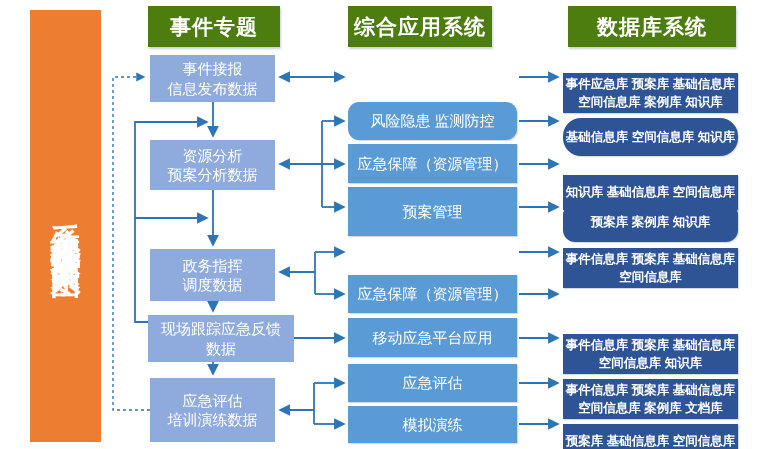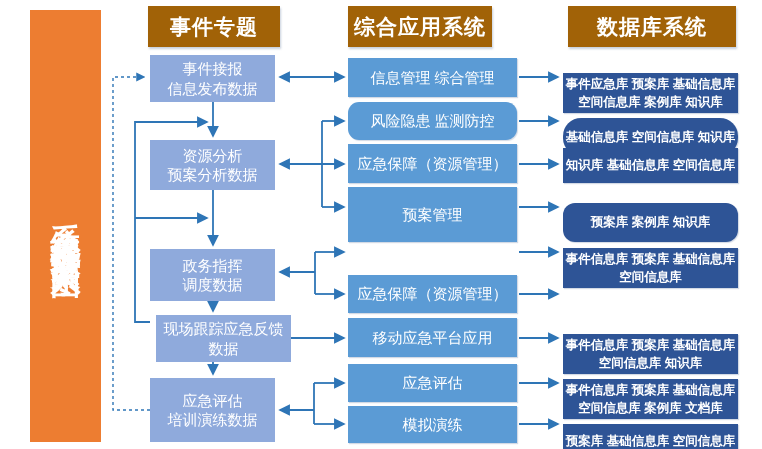--- a/index.html
+++ b/index.html
@@ -13,21 +13,21 @@
     left:30px;top:10px;width:71px;height:432px;background:#ED7D31;
     display:flex;align-items:center;justify-content:center;
   }
   #sidebar .vtext{
     writing-mode:vertical-rl;text-orientation:upright;
     color:#fff;font-size:30px;font-weight:600;letter-spacing:6px;line-height:1;
     white-space:nowrap;
   }
   
   .col-header{
-    background:#a16207;color:#fff;font-weight:700;font-size:21px;
+    background:#4d7c0f;color:#fff;font-weight:700;font-size:21px;
     display:flex;align-items:center;justify-content:center;
     box-shadow:1px 2px 2px rgba(130,150,180,0.45);letter-spacing:1px;
   }
   
   .box{
     display:flex;align-items:center;justify-content:center;text-align:center;
     color:#fff;white-space:pre-line;line-height:1.3;z-index:2;
   }
   .c1{background:#8FAADC;font-size:15px;}
   .c2{background:#5B9BD5;font-size:15px;box-shadow:1px 1px 1px rgba(130,150,180,0.35);}
@@ -95,38 +95,37 @@
   <div class="abs col-header" style="left:148px;top:6px;width:132px;height:41px;">事件专题</div>
   <div class="abs col-header" style="left:348px;top:6px;width:144px;height:41px;">综合应用系统</div>
   <div class="abs col-header" style="left:568px;top:6px;width:168px;height:41px;">数据库系统</div>
 
   <div class="abs box c1" style="left:150px;top:55px;width:125px;height:47px;">事件接报
 信息发布数据</div>
   <div class="abs box c1" style="left:150px;top:140px;width:125px;height:50px;">资源分析
 预案分析数据</div>
   <div class="abs box c1" style="left:150px;top:249px;width:125px;height:52px;">政务指挥
 调度数据</div>
-  <div class="abs box c1" style="left:156px;top:315px;width:135px;height:47px;">现场跟踪应急反馈
+  <div class="abs box c1" style="left:148px;top:315px;width:146px;height:47px;">现场跟踪应急反馈
 数据</div>
   <div class="abs box c1" style="left:150px;top:378px;width:125px;height:64px;">应急评估
 培训演练数据</div>
 
-  <div class="abs box c2" style="left:348px;top:58px;width:169px;height:39px;">信息管理  综合管理</div>
   <div class="abs box c2" style="left:348px;top:102px;width:169px;height:38px;border-radius:11px;">风险隐患  监测防控</div>
   <div class="abs box c2" style="left:348px;top:144px;width:169px;height:39px;">应急保障（资源管理）</div>
-  <div class="abs box c2" style="left:348px;top:187px;width:169px;height:55px;">预案管理</div>
+  <div class="abs box c2" style="left:348px;top:187px;width:169px;height:49px;">预案管理</div>
   <div class="abs box c2" style="left:348px;top:275px;width:169px;height:38px;">应急保障（资源管理）</div>
   <div class="abs box c2" style="left:348px;top:318px;width:169px;height:39px;">移动应急平台应用</div>
   <div class="abs box c2" style="left:348px;top:364px;width:169px;height:38px;">应急评估</div>
   <div class="abs box c2" style="left:348px;top:406px;width:169px;height:37px;">模拟演练</div>
 
   <div class="abs box c3" style="left:563px;top:57px;width:175px;height:40px;">事件应急库 预案库 基础信息库
 空间信息库 案例库 知识库</div>
   <div class="abs box c3" style="left:563px;top:102px;width:175px;height:38px;border-radius:18px;">基础信息库 空间信息库 知识库</div>
-  <div class="abs box c3" style="left:563px;top:132px;width:175px;height:35px;">知识库 基础信息库 空间信息库</div>
+  <div class="abs box c3" style="left:563px;top:159px;width:175px;height:35px;">知识库 基础信息库 空间信息库</div>
   <div class="abs box c3" style="left:563px;top:187px;width:175px;height:39px;border-radius:12px;">预案库 案例库 知识库</div>
   <div class="abs box c3" style="left:563px;top:232px;width:175px;height:40px;">事件信息库 预案库 基础信息库
 空间信息库</div>
   <div class="abs box c3" style="left:563px;top:318px;width:175px;height:40px;">事件信息库 预案库 基础信息库
 空间信息库 知识库</div>
   <div class="abs box c3" style="left:563px;top:363px;width:175px;height:40px;">事件信息库 预案库 基础信息库
 空间信息库 案例库 文档库</div>
   <div class="abs box c3" style="left:563px;top:408px;width:175px;height:35px;">预案库 基础信息库 空间信息库</div>
 
 </div>

